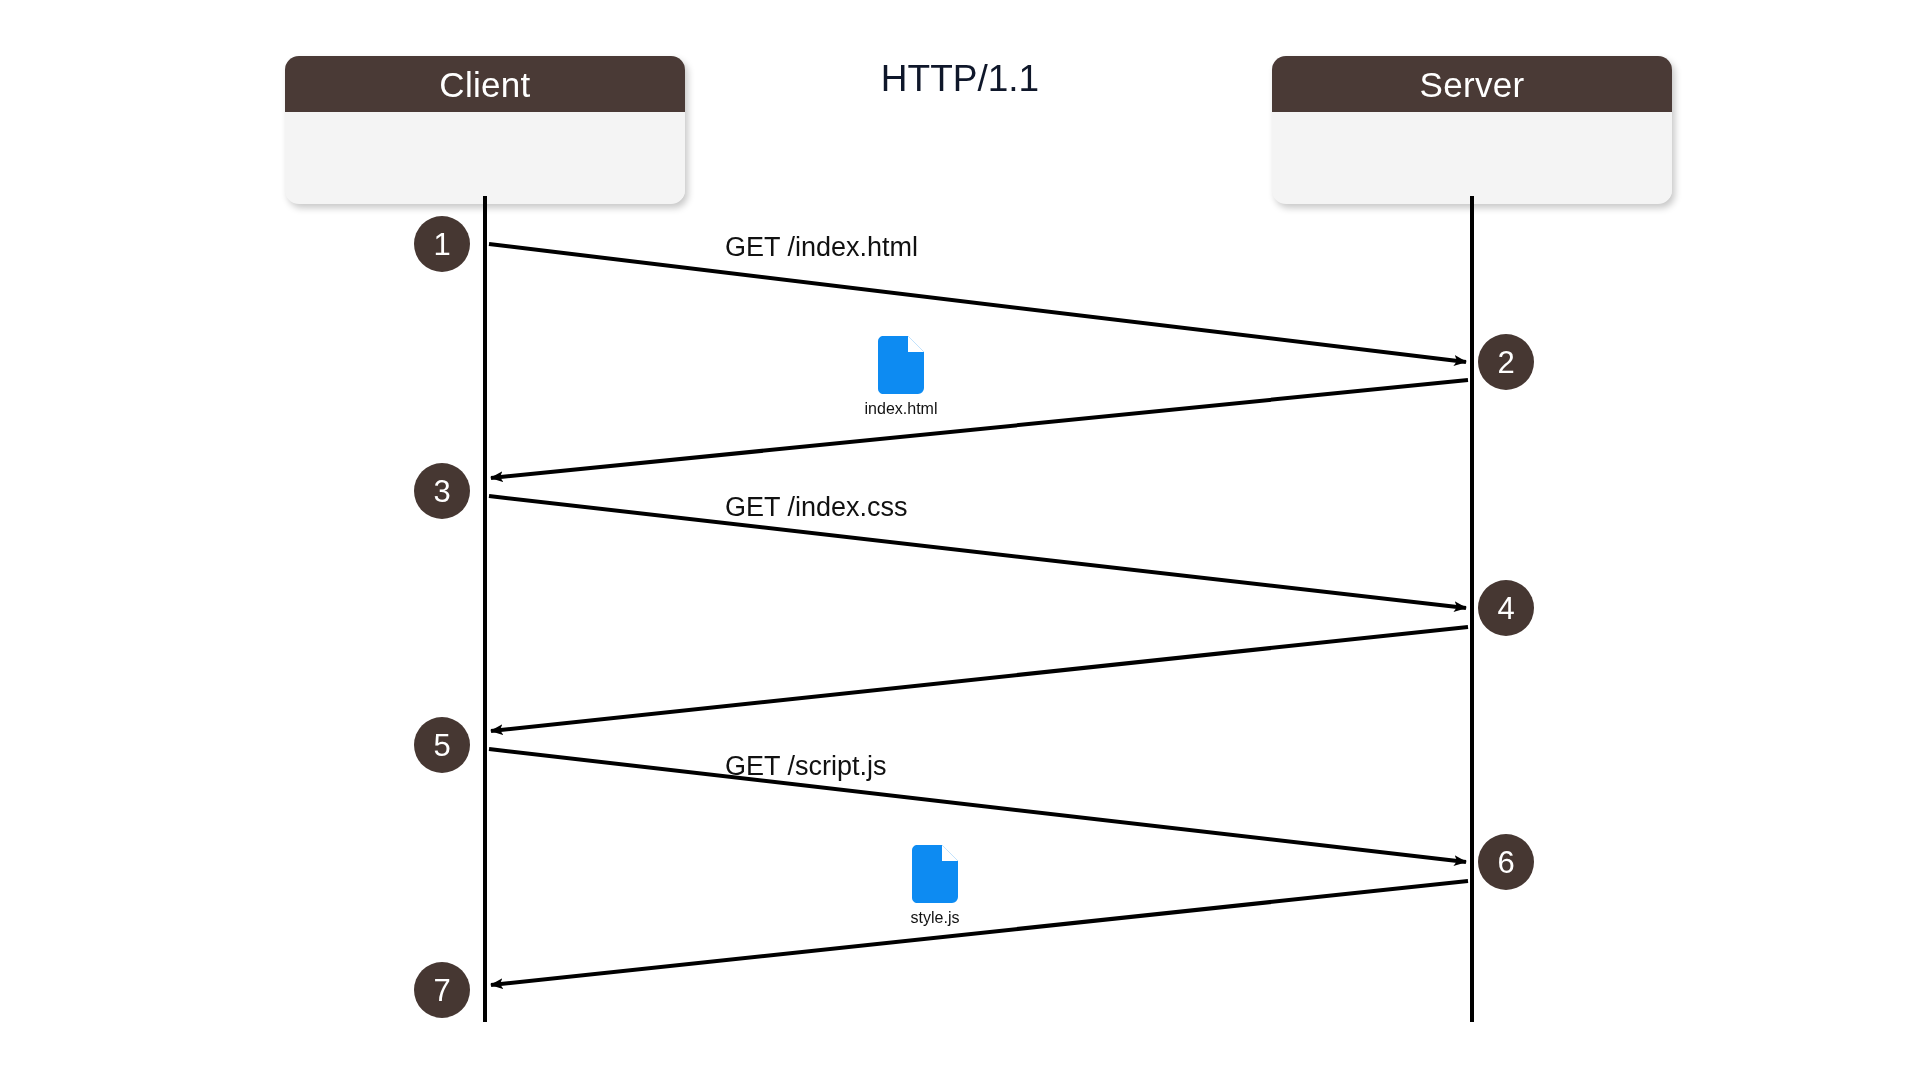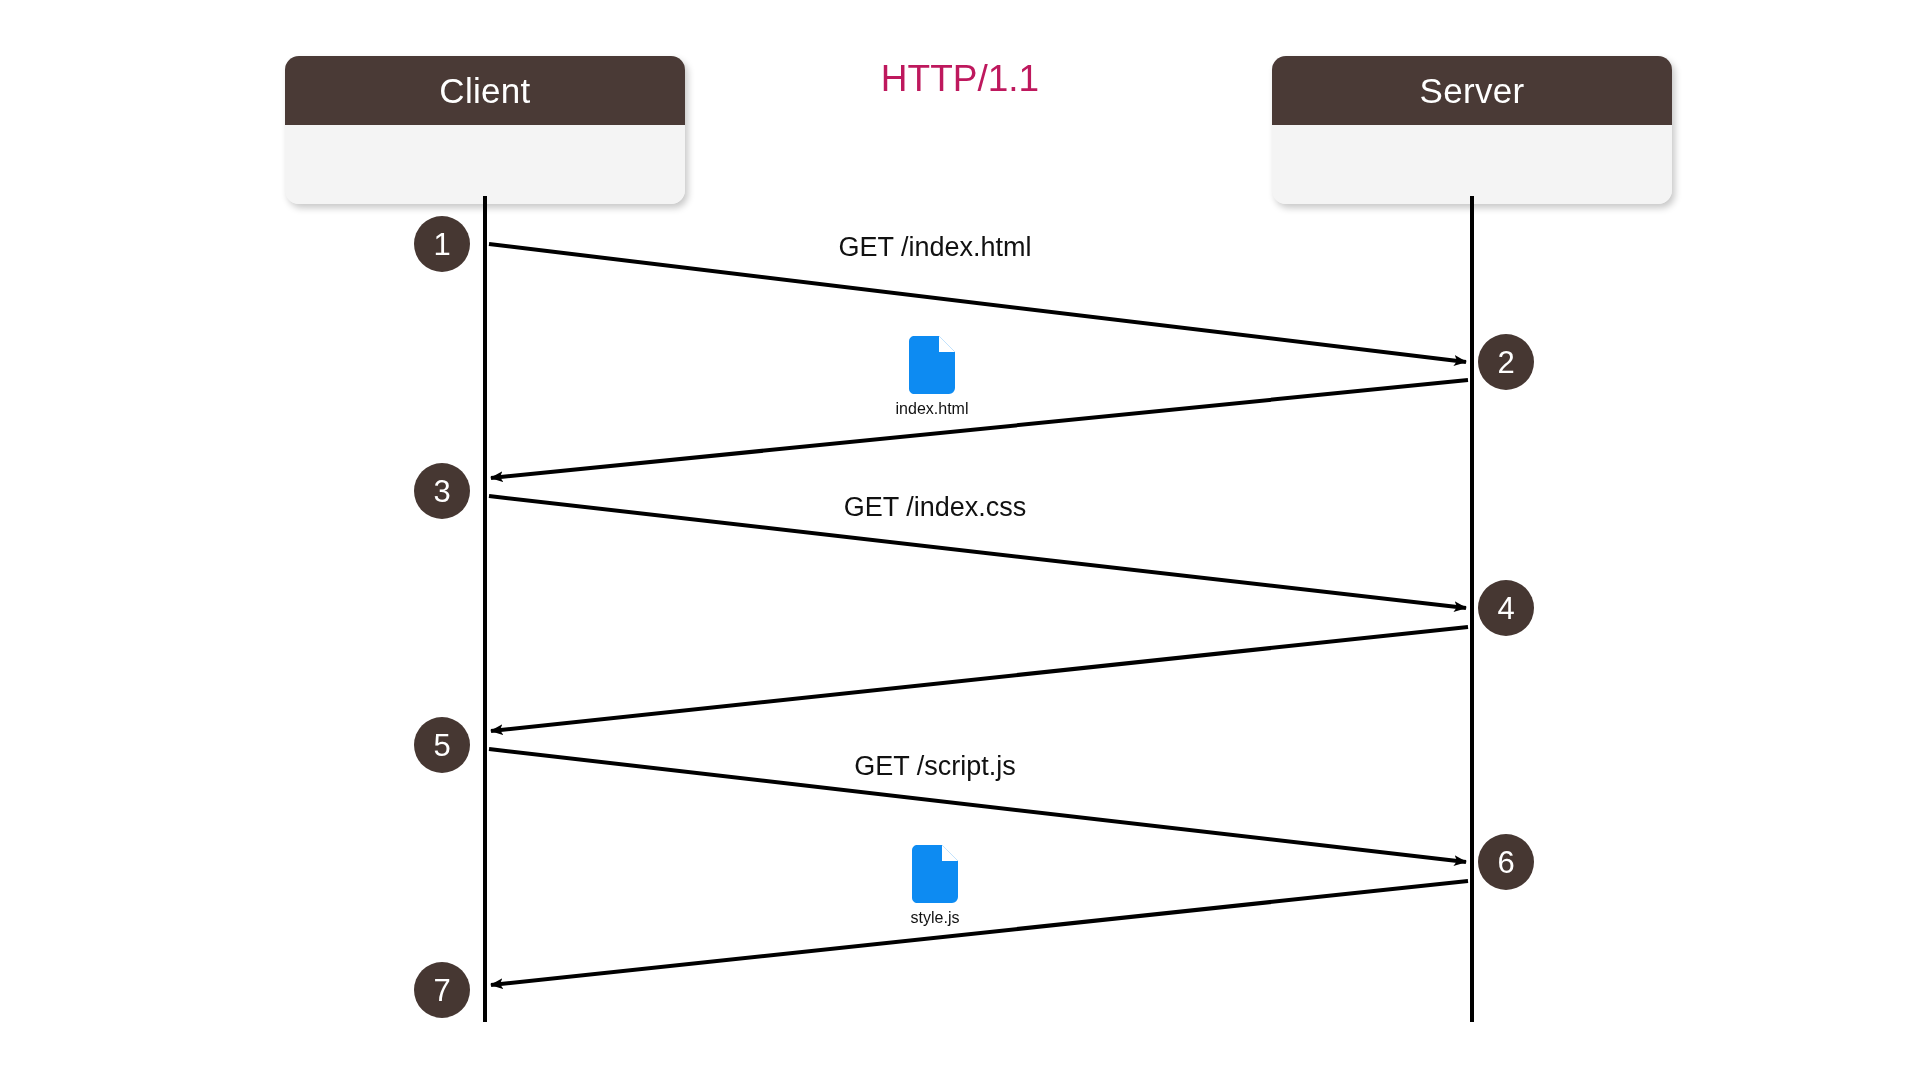--- a/index.html
+++ b/index.html
@@ -27,21 +27,21 @@
   .participant {
     position: absolute;
     width: 400px;
     height: 148px;
     border-radius: 14px;
     background: #f4f4f4;
     box-shadow: 3px 4px 7px rgba(0,0,0,0.22);
     overflow: hidden;
   }
   .participant .bar {
-    height: 69px;
+    height: 56px;
     background: #4a3a36;
     display: flex;
     align-items: center;
     justify-content: center;
   }
   .participant .bar span {
     color: #ffffff;
     font-size: 35px;
     font-weight: 400;
     letter-spacing: .3px;
@@ -56,21 +56,21 @@
   #server-card { left: 1272px; top: 56px; }
 
   
   #diagram-title {
     position: absolute;
     left: 760px;
     top: 60px;
     width: 400px;
     text-align: center;
     font-size: 37px;
-    color: #be185d;
+    color: #0f172a;
     line-height: 1;
   }
 
   
   #wires {
     position: absolute;
     left: 0; top: 0;
     width: 1920px; height: 1080px;
     pointer-events: none;
   }
@@ -88,21 +88,20 @@
     justify-content: center;
     font-size: 31px;
     line-height: 1;
     box-sizing: border-box;
   }
 
   
   .msg-label {
     position: absolute;
     width: 420px;
-    text-align: center;
     font-size: 27px;
     color: #111111;
     line-height: 1;
   }
 
   
   .asset {
     position: absolute;
     width: 180px;
     text-align: center;
@@ -173,21 +172,21 @@
   <div class="step" style="left:414px; top:463px;">3</div>
   <div class="step" style="left:1478px; top:580px;">4</div>
   <div class="step" style="left:414px; top:717px;">5</div>
   <div class="step" style="left:1478px; top:834px;">6</div>
   <div class="step" style="left:414px; top:962px;">7</div>
 
   <div class="msg-label" style="left:725px; top:234px;">GET /index.html</div>
   <div class="msg-label" style="left:725px; top:494px;">GET /index.css</div>
   <div class="msg-label" style="left:725px; top:753px;">GET /script.js</div>
 
-  <div class="asset" style="left:842px; top:336px;">
+  <div class="asset" style="left:811px; top:336px;">
     <svg class="glyph" viewBox="0 0 46 58">
       <path d="M4,0 H30 L46,16 V52 A6,6 0 0 1 40,58 H4 A6,6 0 0 1 0,52 V6 A6,6 0 0 1 4,0 Z" fill="#0d8bf2"></path>
       <path d="M30,0 L46,16 H30 Z" fill="#ffffff"></path>
     </svg>
     <div class="cap">index.html</div>
   </div>
 
 
   <div class="asset" style="left:845px; top:845px;">
     <svg class="glyph" viewBox="0 0 46 58">

